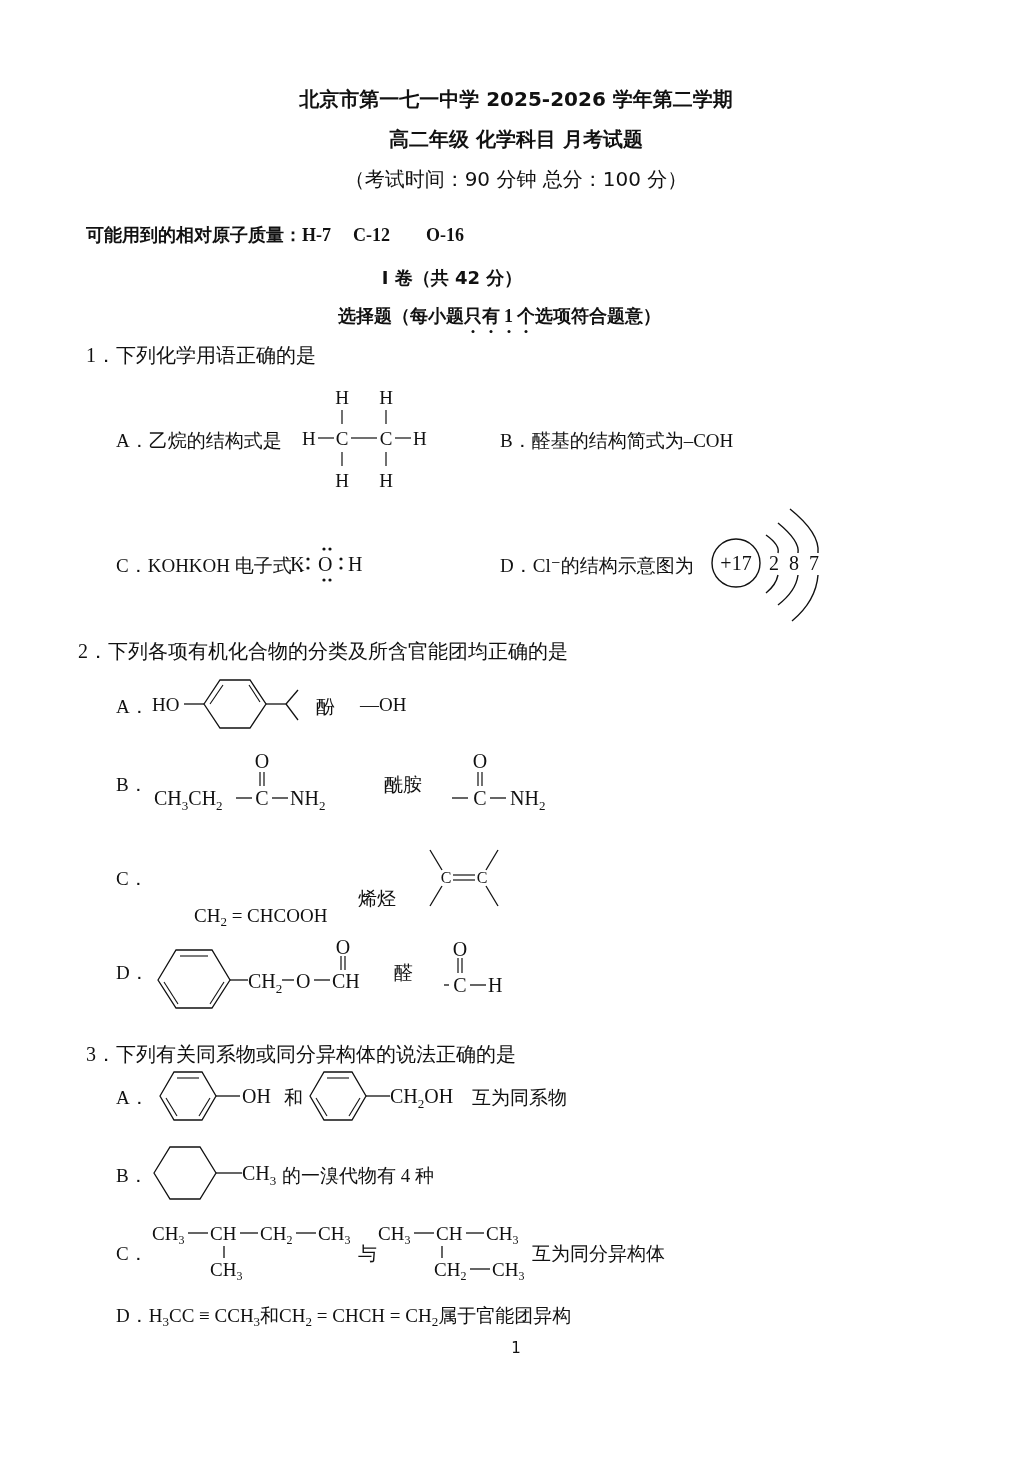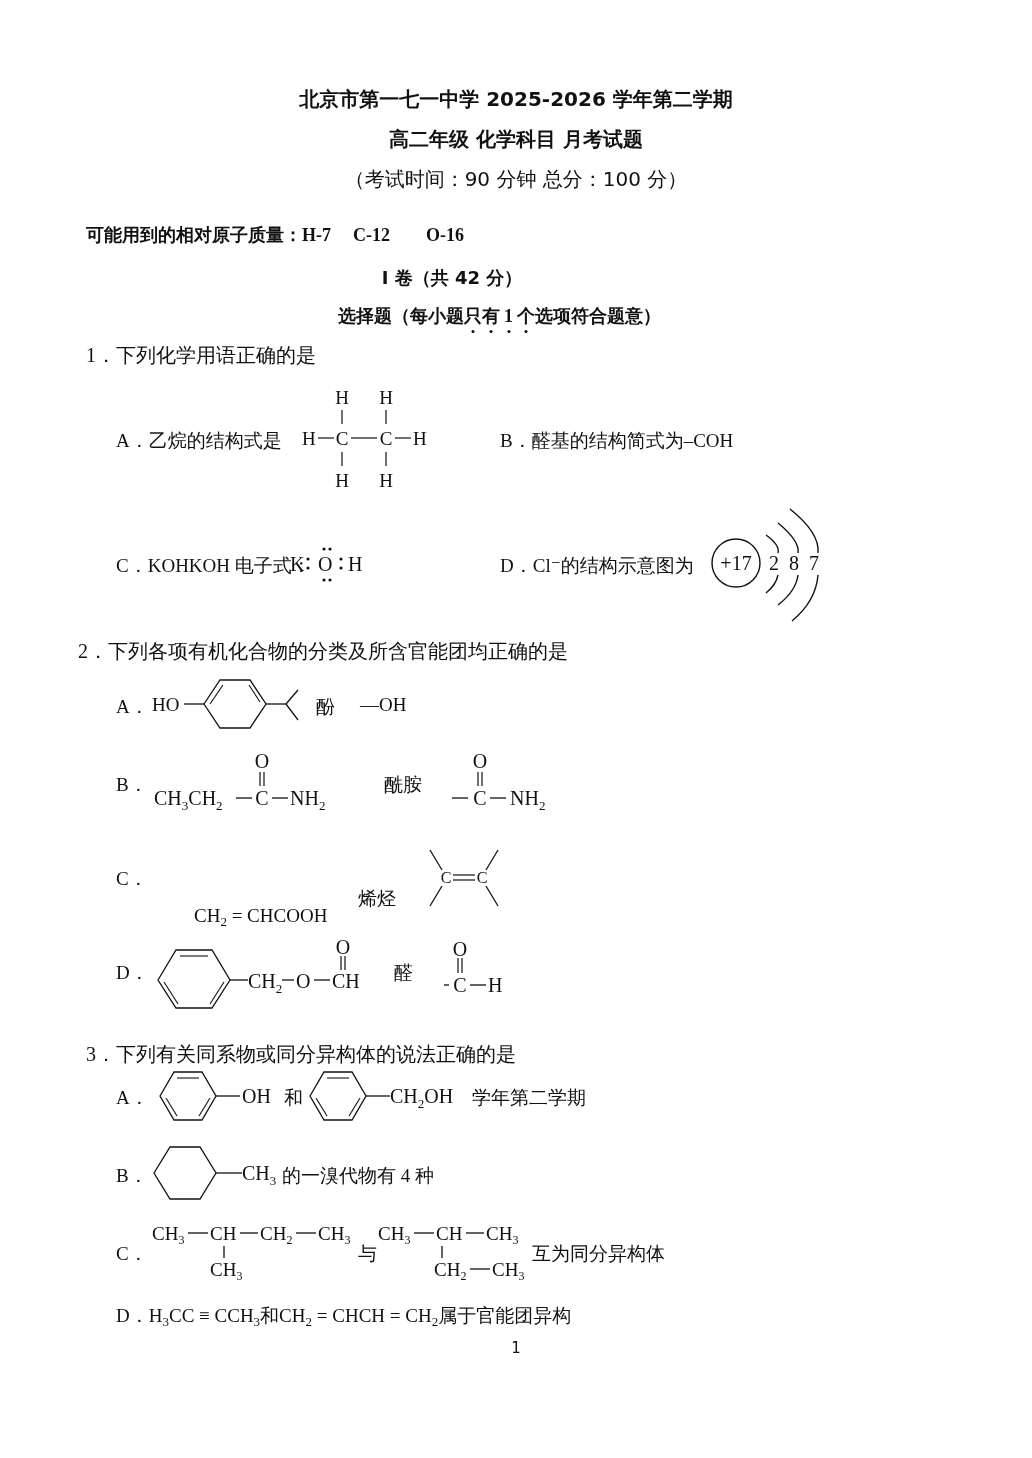--- a/index.html
+++ b/index.html
@@ -191,21 +191,21 @@
 </svg>
 <div class="abs opt" style="left:284px; top:1085px;">和</div>
 <svg style="left:308px; top:1068px;" width="170" height="56">
   <polygon points="2,28 16,4 44,4 58,28 44,52 16,52" fill="none" stroke="#111" stroke-width="1.3"></polygon>
   <line x1="19" y1="10" x2="41" y2="10" stroke="#111" stroke-width="1.1"></line>
   <line x1="8" y1="30" x2="19" y2="48" stroke="#111" stroke-width="1.1"></line>
   <line x1="41" y1="48" x2="52" y2="30" stroke="#111" stroke-width="1.1"></line>
   <line x1="58" y1="28" x2="82" y2="28" stroke="#111" stroke-width="1.3"></line>
   <text x="82" y="35" font-size="20">CH<tspan font-size="13" dy="5">2</tspan><tspan dy="-5">OH</tspan></text>
 </svg>
-<div class="abs opt" style="left:472px; top:1085px;">学年第二学期</div>
+<div class="abs opt" style="left:472px; top:1085px;">互为同系物</div>
 
 <div class="abs opt" style="left:116px; top:1163px;">B．</div>
 <svg style="left:152px; top:1144px;" width="130" height="58">
   <polygon points="2,29 18,3 48,3 64,29 48,55 18,55" fill="none" stroke="#111" stroke-width="1.3"></polygon>
   <line x1="64" y1="29" x2="90" y2="29" stroke="#111" stroke-width="1.3"></line>
   <text x="90" y="36" font-size="20">CH<tspan font-size="13" dy="5">3</tspan></text>
 </svg>
 <div class="abs opt" style="left:282px; top:1163px;">的一溴代物有 4 种</div>
 
 <div class="abs opt" style="left:116px; top:1241px;">C．</div>

